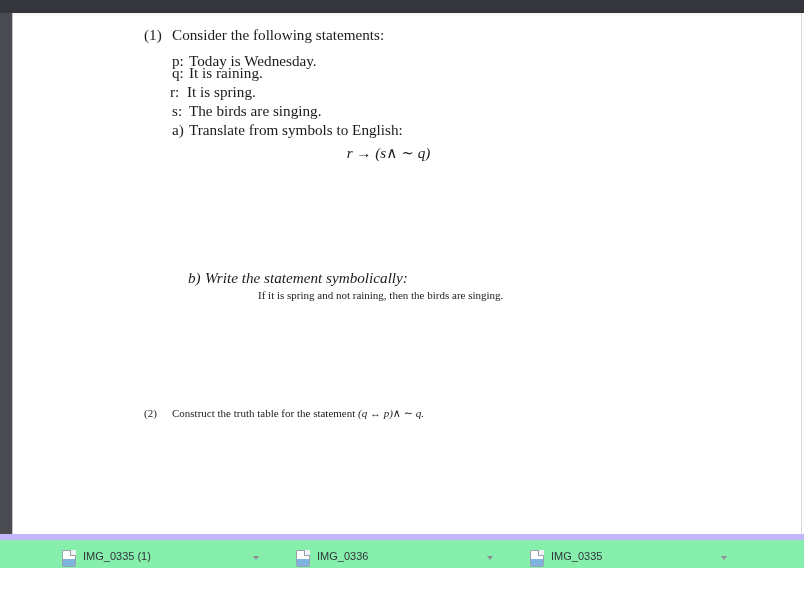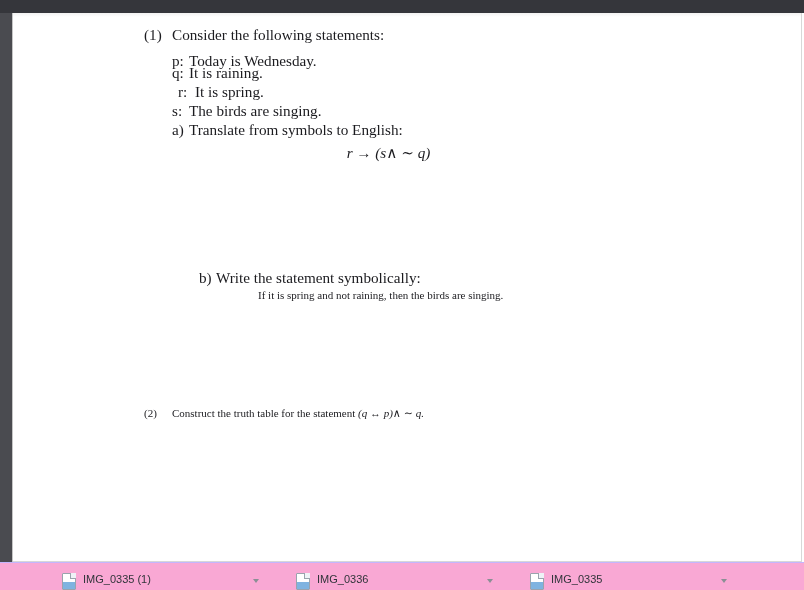--- a/index.html
+++ b/index.html
@@ -112,25 +112,25 @@
   .sentence {
     position: absolute;
     font-size: 11px;
     white-space: nowrap;
   }
 
   
   #download-shelf {
     position: absolute;
     left: 0;
-    top: 562px;
+    top: 534px;
     width: 804px;
     height: 28px;
-    background: #f9a8d4;
-    border-top: 1px solid #c4b5fd;
+    background: #86efac;
+    border-top: 6px solid #c4b5fd;
   }
   .dl-item {
     position: absolute;
     top: 10px;
     height: 28px;
     display: flex;
     align-items: flex-start;
     overflow: hidden;
   }
   .dl-icon {
@@ -197,35 +197,35 @@
       </div>
 
       <div class="sub-line" style="top:38px; left:145px;">
         <span class="lbl">p:</span><span>Today is Wednesday.</span>
       </div>
 
       <div class="sub-line" style="top:50px; left:145px;">
         <span class="lbl">q:</span><span>It is raining.</span>
       </div>
 
-      <div class="sub-line" style="top:69px; left:151px;">
+      <div class="sub-line" style="top:69px; left:143px;">
         <span class="lbl">r:</span><span>It is spring.</span>
       </div>
 
       <div class="sub-line" style="top:107px; left:145px;">
         <span class="lbl">a)</span><span>Translate from symbols to English:</span>
       </div>
 
       <div class="sub-line" style="top:88px; left:145px;">
         <span class="lbl">s:</span><span>The birds are singing.</span>
       </div>
 
       <div class="centered-math math" style="top:131px; left:-33px;">r → (s∧ ∼ q)</div>
 
-      <div class="sub-line" style="top:255px; left:172px;">
+      <div class="sub-line" style="top:255px; left:161px;font-style:italic;">
         <span class="lbl">b)</span><span>Write the statement symbolically:</span>
       </div>
 
       <div class="sentence" style="top:276px; left:231px;">If it is spring and not raining, then the birds are singing.</div>
 
       <div class="q2-stmt" style="top:394px; left:117px;">
         <span class="num">(2)</span><span>Construct the truth table for the statement</span><span>&nbsp;</span><span class="math">(q ↔ p)∧ ∼ q.</span>
       </div>
 
     </div>

